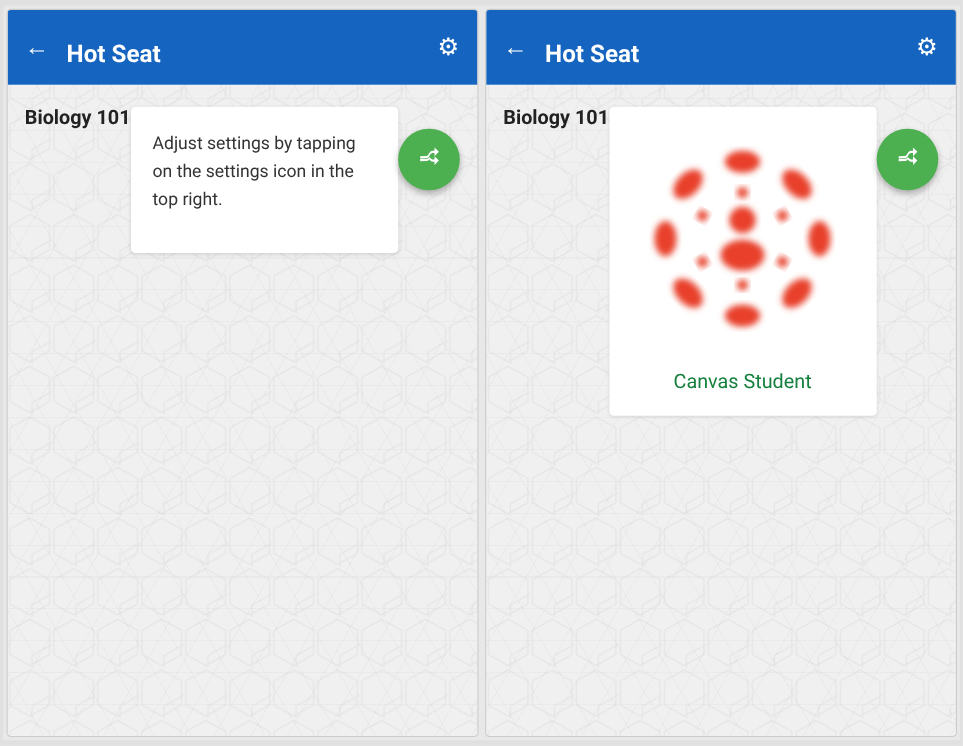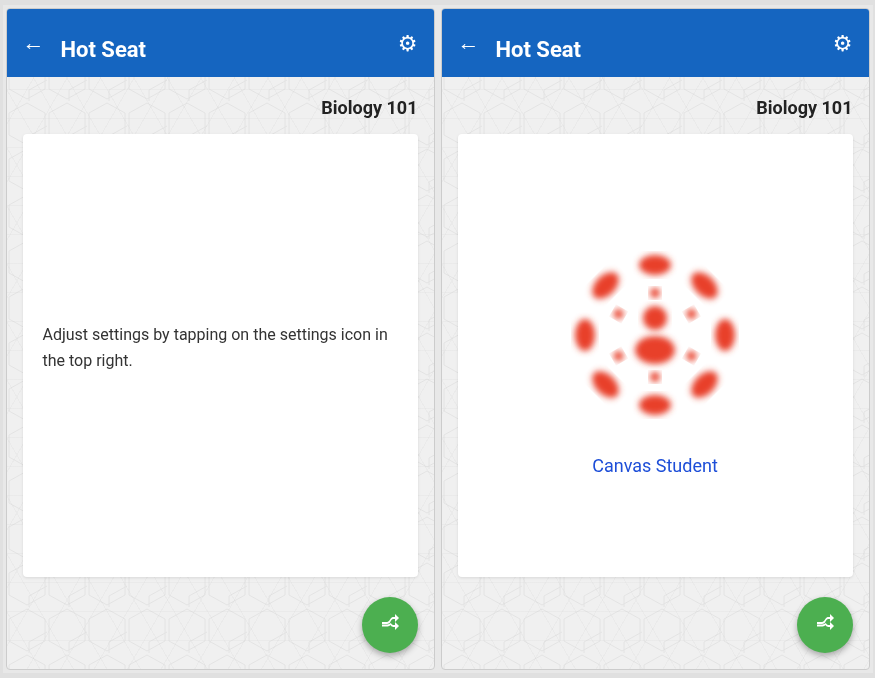--- a/index.html
+++ b/index.html
@@ -93,22 +93,22 @@
 
     .app-bar-settings {
       font-size: 22px;
       cursor: pointer;
       color: white;
     }
 
     .panel-content {
       flex: 1;
       display: flex;
-      flex-direction: column;
-      align-items: flex-end;
+      flex-direction: row;
+      align-items: flex-start;
       padding: 20px 16px 16px;
       position: relative;
       z-index: 1;
     }
 
     .course-title {
       font-size: 18px;
       font-weight: bold;
       color: #222;
       margin-bottom: 16px;
@@ -168,21 +168,21 @@
       margin-bottom: 20px;
     }
 
     .student-avatar-svg {
       width: 100%;
       height: 100%;
     }
 
     .student-name {
       font-size: 18px;
-      color: #1d4ed8;
+      color: #15803d;
       text-align: center;
     }
 
     .hex-bg {
       position: absolute;
       top: 0; left: 0; right: 0; bottom: 0;
       pointer-events: none;
       z-index: 0;
     }
   </style>

